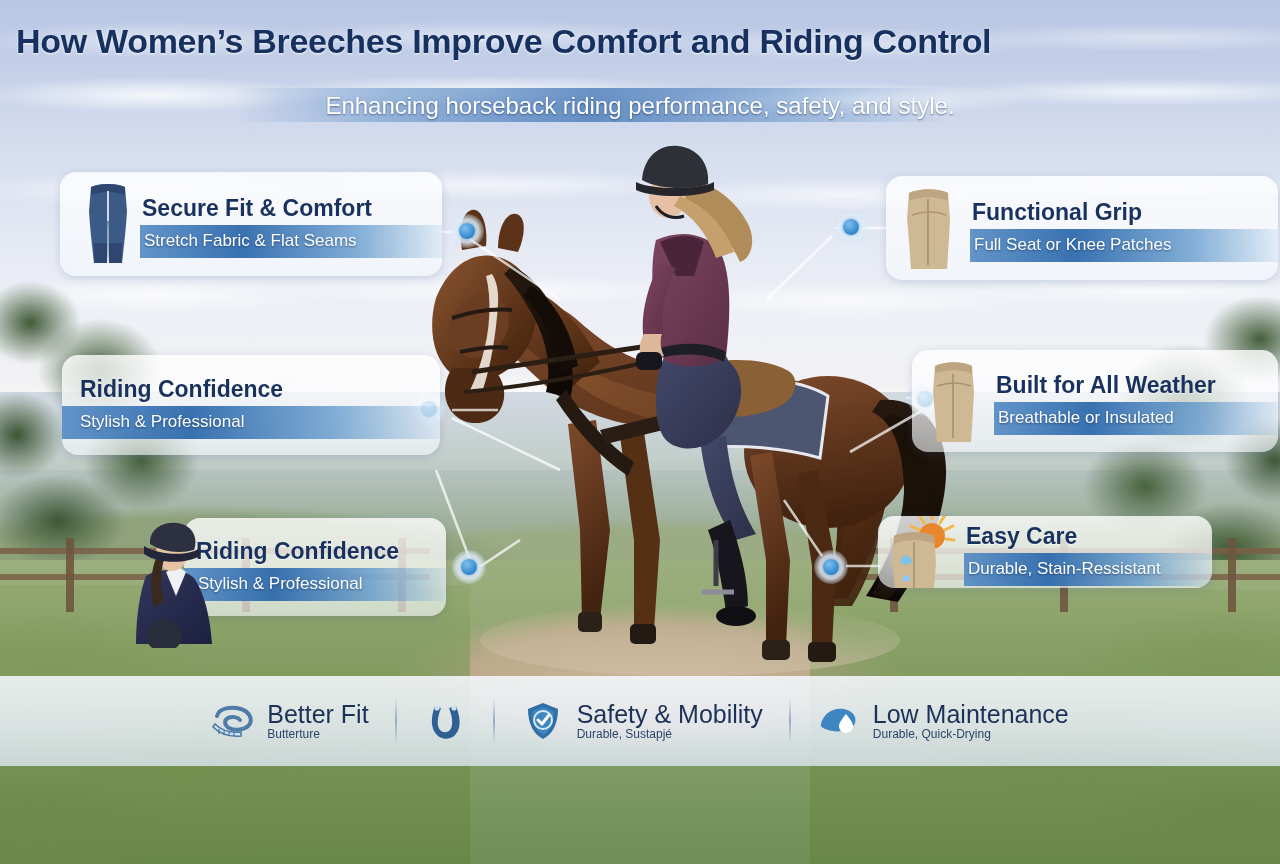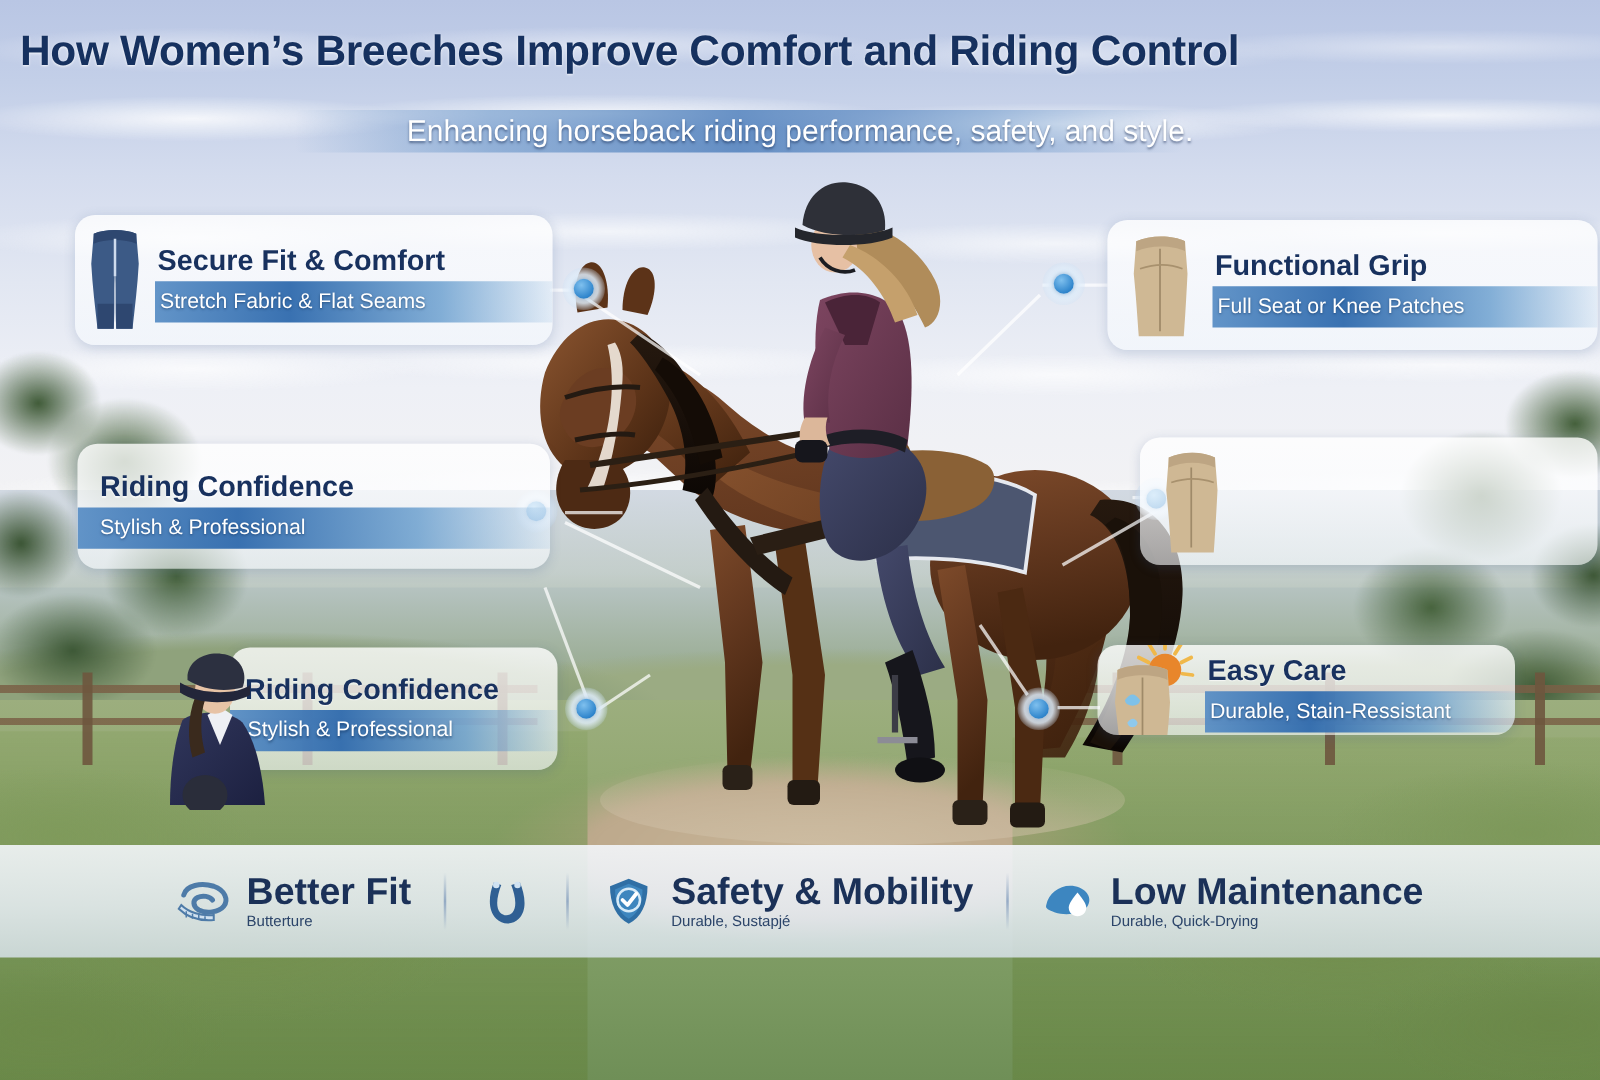--- a/index.html
+++ b/index.html
@@ -149,21 +149,21 @@
   .card.noicon .sub { padding-left:18px; }
 
   
   .bottombar {
     position:absolute; left:0; top:676px; width:1280px; height:90px;
     background:linear-gradient(180deg, rgba(243,246,250,.90) 0%, rgba(233,239,247,.86) 55%, rgba(222,231,243,.80) 100%);
     display:flex; align-items:center; justify-content:center; gap:0;
   }
   .bitem { display:flex; align-items:center; gap:12px; padding:0 26px; }
   .bitem .bicon { flex:0 0 auto; width:44px; height:40px; display:flex; align-items:center; justify-content:center; }
-  .bitem .bttl { font-size:30px; font-weight:bold; color:#1b3158; line-height:1.12; }
+  .bitem .bttl { font-size:25px; font-weight:normal; color:#1b3158; line-height:1.12; }
   .bitem .bsub { font-size:18px; color:#2c4straight; }
   .bitem .bsub { font-size:18px; color:#2d4straight; }
   .bitem .bsub { font-size:12px; color:#2b4469; line-height:1.12; }
   .bdiv { width:2px; height:46px; background:linear-gradient(180deg, rgba(120,150,185,0), rgba(110,140,180,.65), rgba(120,150,185,0)); }
 
   
   .g-navy  { fill:#3c5a86; }
   .g-navy2 { fill:#2e4770; }
   .g-tan   { fill:#cfb894; }
   .g-tan2  { fill:#bda583; }
@@ -357,21 +357,21 @@
   <div class="node" style="left:814px; top:550px;">
       <i></i>
     </div>
 
   <div class="title-wrap">
     <div class="title">How Women’s Breeches Improve Comfort and Riding Control</div>
   </div>
   <div class="subbar"></div>
   <div class="subtitle">Enhancing horseback riding performance, safety, and style.</div>
 
-  <div class="card" style="left:60px; top:172px; width:382px; height:104px;">
+  <div class="card" style="left:60px; top:172px; width:382px; height:104px;padding-left:16px;">
     <div class="icon" style="width:64px;">
       <svg width="52" height="86" viewBox="0 0 52 86">
         <path class="g-navy" d="M9 6 C18 2,34 2,43 6 L45 30 C44 48,42 64,40 82 L27 82 C26 64,27 48,26 36 C25 48,26 64,25 82 L12 82 C10 64,8 48,7 30 Z"></path>
         <path class="g-navy2" d="M9 6 C18 2,34 2,43 6 L43 14 C34 10,18 10,9 14 Z"></path>
         <path class="g-navy2" d="M12 62 L25 62 L25 82 L12 82 Z"></path>
         <path class="g-navy2" d="M27 62 L40 62 L40 82 L27 82 Z"></path>
         <line x1="26" y1="10" x2="26" y2="40" stroke="#cfdcee" stroke-width="2"></line>
       </svg>
     </div>
     <div class="txt">
@@ -403,20 +403,24 @@
   </div>
 
   <div class="card" style="left:912px; top:350px; width:366px; height:102px;">
     <div class="icon" style="width:82px;">
       <svg width="58" height="86" viewBox="0 0 58 86">
         <path class="g-tan" d="M11 8 C22 3,38 3,48 8 L50 34 C49 54,48 70,47 84 L13 84 C12 70,11 54,9 34 Z"></path>
         <path class="g-tan2" d="M11 8 C22 3,38 3,48 8 L48 16 C38 11,22 11,11 16 Z"></path>
         <line x1="29" y1="16" x2="29" y2="80" stroke="#9f8a69" stroke-width="1.4"></line>
         <path d="M13 28 C25 24,36 24,47 28" stroke="#a8916e" stroke-width="1.4" fill="none"></path>
       </svg>
+    </div>
+    <div class="txt">
+      <div class="ttl">Built for All Weather</div>
+      <div class="sub">Breathable or Insulated</div>
     </div>
   </div>
 
   <div class="card" style="left:184px; top:518px; width:262px; height:98px;">
     <div class="txt">
       <div class="ttl" style="padding-left:12px;">Riding Confidence</div>
       <div class="sub" style="padding-left:14px;">Stylish &amp; Professional</div>
     </div>
   </div>
 

